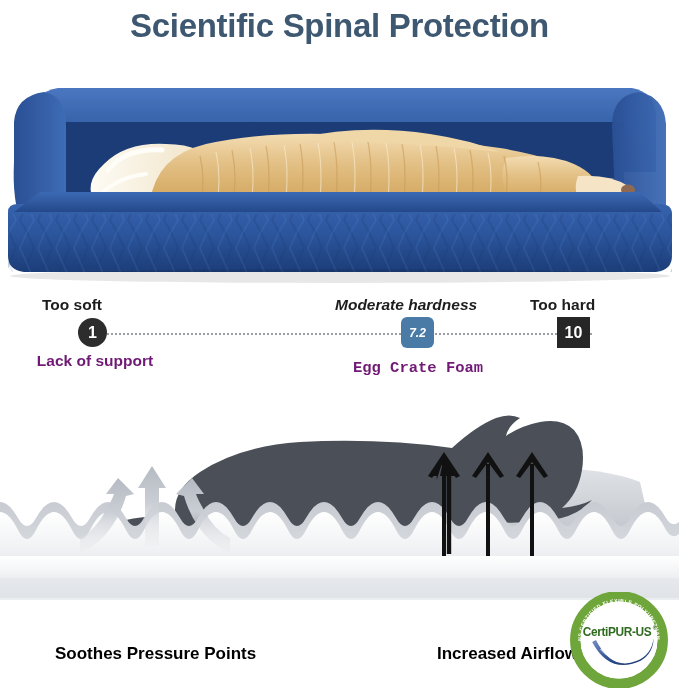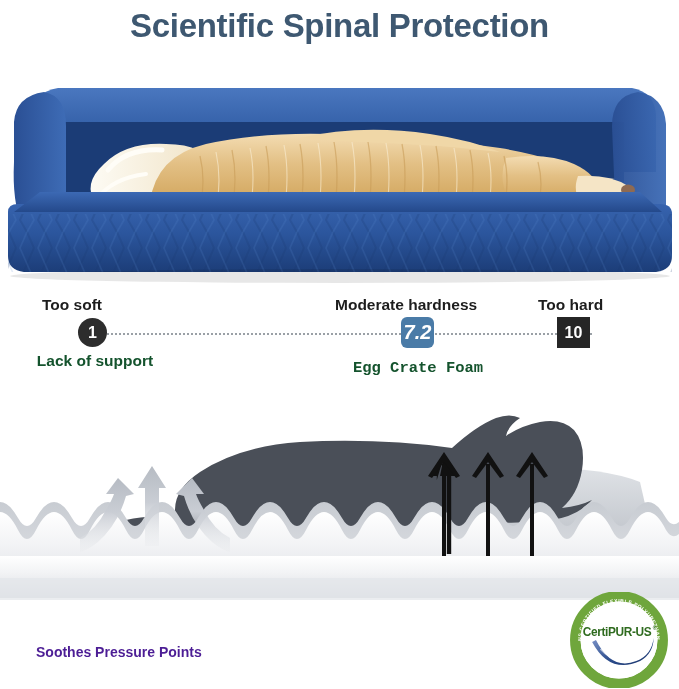--- a/index.html
+++ b/index.html
@@ -28,49 +28,50 @@
   .scale { position: absolute; left: 0; top: 292px; width: 679px; height: 100px; }
   .scale-line {
     position: absolute; left: 92px; top: 41px; width: 500px; height: 0;
     border-top: 2px dotted #9aa0a6;
   }
   .lbl-top {
     position: absolute; font-size: 15.5px; font-weight: bold; color: #1d1d1d;
     white-space: nowrap; text-align: center;
   }
   .lbl-bot {
-    position: absolute; font-size: 15.5px; font-weight: bold; color: #14532d;
+    position: absolute; font-size: 15.5px; font-weight: bold; color: #701a75;
     text-align: center; line-height: 1.18;
   }
   .marker {
     position: absolute; display: flex; align-items: center; justify-content: center;
     color: #ffffff; font-weight: bold; font-size: 17px;
   }
   .m-soft {
     left: 78px; top: 26px; width: 29px; height: 29px;
     border-radius: 50%; background: #2d2d2d; font-size: 16px;
   }
   .m-mid {
     left: 401px; top: 25px; width: 33px; height: 31px;
-    border-radius: 6px; background: #4A7BA7; font-size: 20px;
+    border-radius: 6px; background: #4A7BA7; font-size: 12px;
     font-style: italic;
   }
   .m-hard {
     left: 557px; top: 25px; width: 33px; height: 31px;
     border-radius: 0; background: #262626; font-size: 16px;
   }
 
   
   .diagram { position: absolute; left: 0; top: 396px; width: 679px; height: 240px; }
   .diagram svg { display: block; width: 100%; height: 100%; }
 
   
   .caption {
-    position: absolute; font-size: 14px; font-weight: bold; color: #4c1d95;
+    position: absolute; font-size: 17px; font-weight: bold; color: #000000;
     white-space: nowrap;
+    margin-left: 19px;
   }
   .cap-left  { left: 36px;  top: 644px; }
   .cap-right { left: 418px; top: 644px; }
 
   
   .badge { position: absolute; left: 570px; top: 592px; width: 98px; height: 96px; }
   .badge svg { display: block; width: 100%; height: 100%; }
 </style>
 </head>
 <body>
@@ -177,25 +178,25 @@
   </div>
 
   <div class="scale">
 
     <div class="scale-line"></div>
 
     <div class="lbl-top" style="left:42px; top:4px;text-align:right;">Too soft</div>
     <div class="marker m-soft">1</div>
     <div class="lbl-bot" style="left:16px; top:60px; width:158px;">Lack of support</div>
 
-    <div class="lbl-top" style="left:335px; top:4px;">Moderate hardness</div>
+    <div class="lbl-top" style="left:335px; top:4px;font-style:italic;">Moderate hardness</div>
     <div class="marker m-mid">7.2</div>
     <div class="lbl-bot" style="left:342px; top:67px; width:152px;font-family:Liberation Mono, monospace;">Egg Crate Foam</div>
 
-    <div class="lbl-top" style="left:530px; top:4px;margin-left:8px;">Too hard</div>
+    <div class="lbl-top" style="left:530px; top:4px;">Too hard</div>
     <div class="marker m-hard">10</div>
   </div>
 
   <div class="diagram">
     <svg viewBox="0 0 679 240" preserveAspectRatio="none">
       <defs>
         <linearGradient id="foamBody" x1="0" y1="0" x2="0" y2="1">
           <stop offset="0%" stop-color="#FFFFFF"></stop>
           <stop offset="40%" stop-color="#F2F3F5"></stop>
           <stop offset="100%" stop-color="#D9DCE1"></stop>
@@ -304,20 +305,21 @@
         </g>
         <g>
           <rect x="530" y="68" width="4" height="92"></rect>
           <path d="M532 56 L548 80 L544 82 L532 66 L520 82 L516 80 Z"></path>
         </g>
       </g>
     </svg>
   </div>
 
   <div class="caption cap-left">Soothes Pressure Points</div>
+  <div class="caption cap-right">Increased Airflow</div>
 
   <div class="badge">
     <svg viewBox="0 0 100 100">
       <defs>
         <path id="ringTop" d="M50 50 m-39 0 a39 39 0 1 1 78 0" fill="none"></path>
         <path id="ringBot" d="M50 50 m-33 0 a33 33 0 1 0 66 0" fill="none"></path>
         <linearGradient id="swooshG" x1="0" y1="0" x2="1" y2="1">
           <stop offset="0%" stop-color="#7C93C8"></stop>
           <stop offset="55%" stop-color="#2B4C8C"></stop>
           <stop offset="100%" stop-color="#1B3468"></stop>

